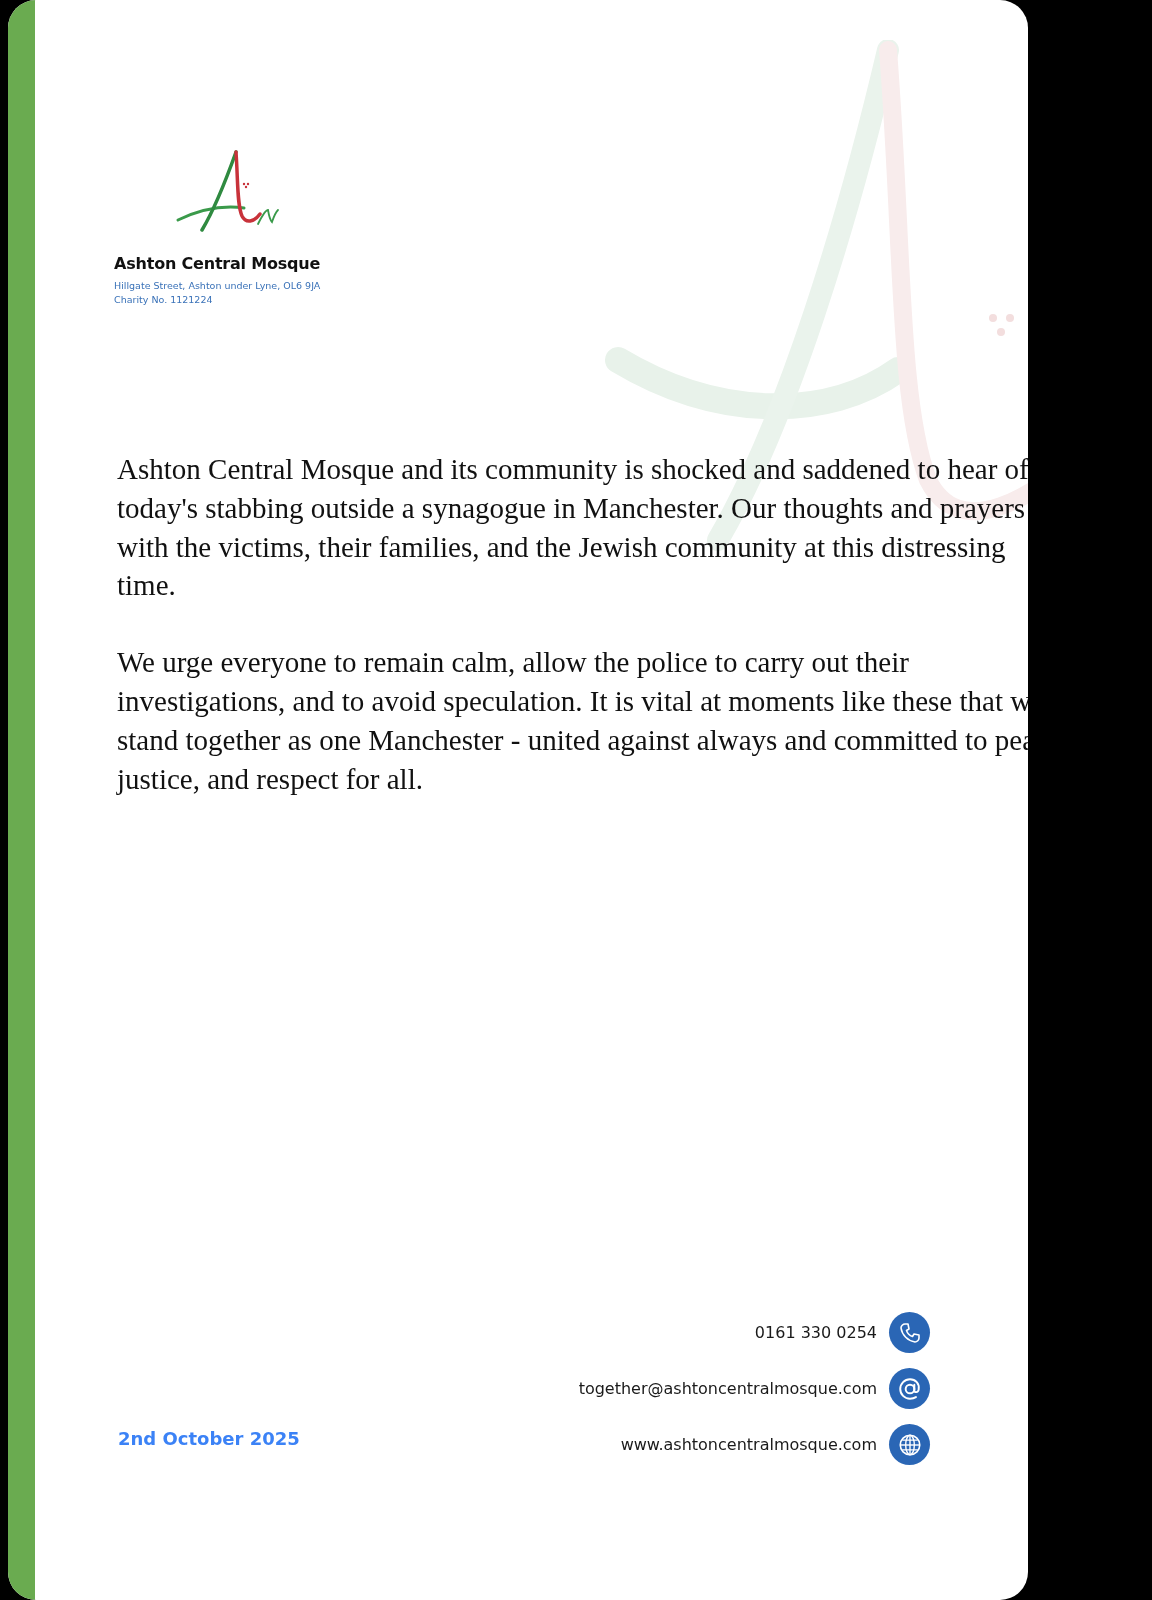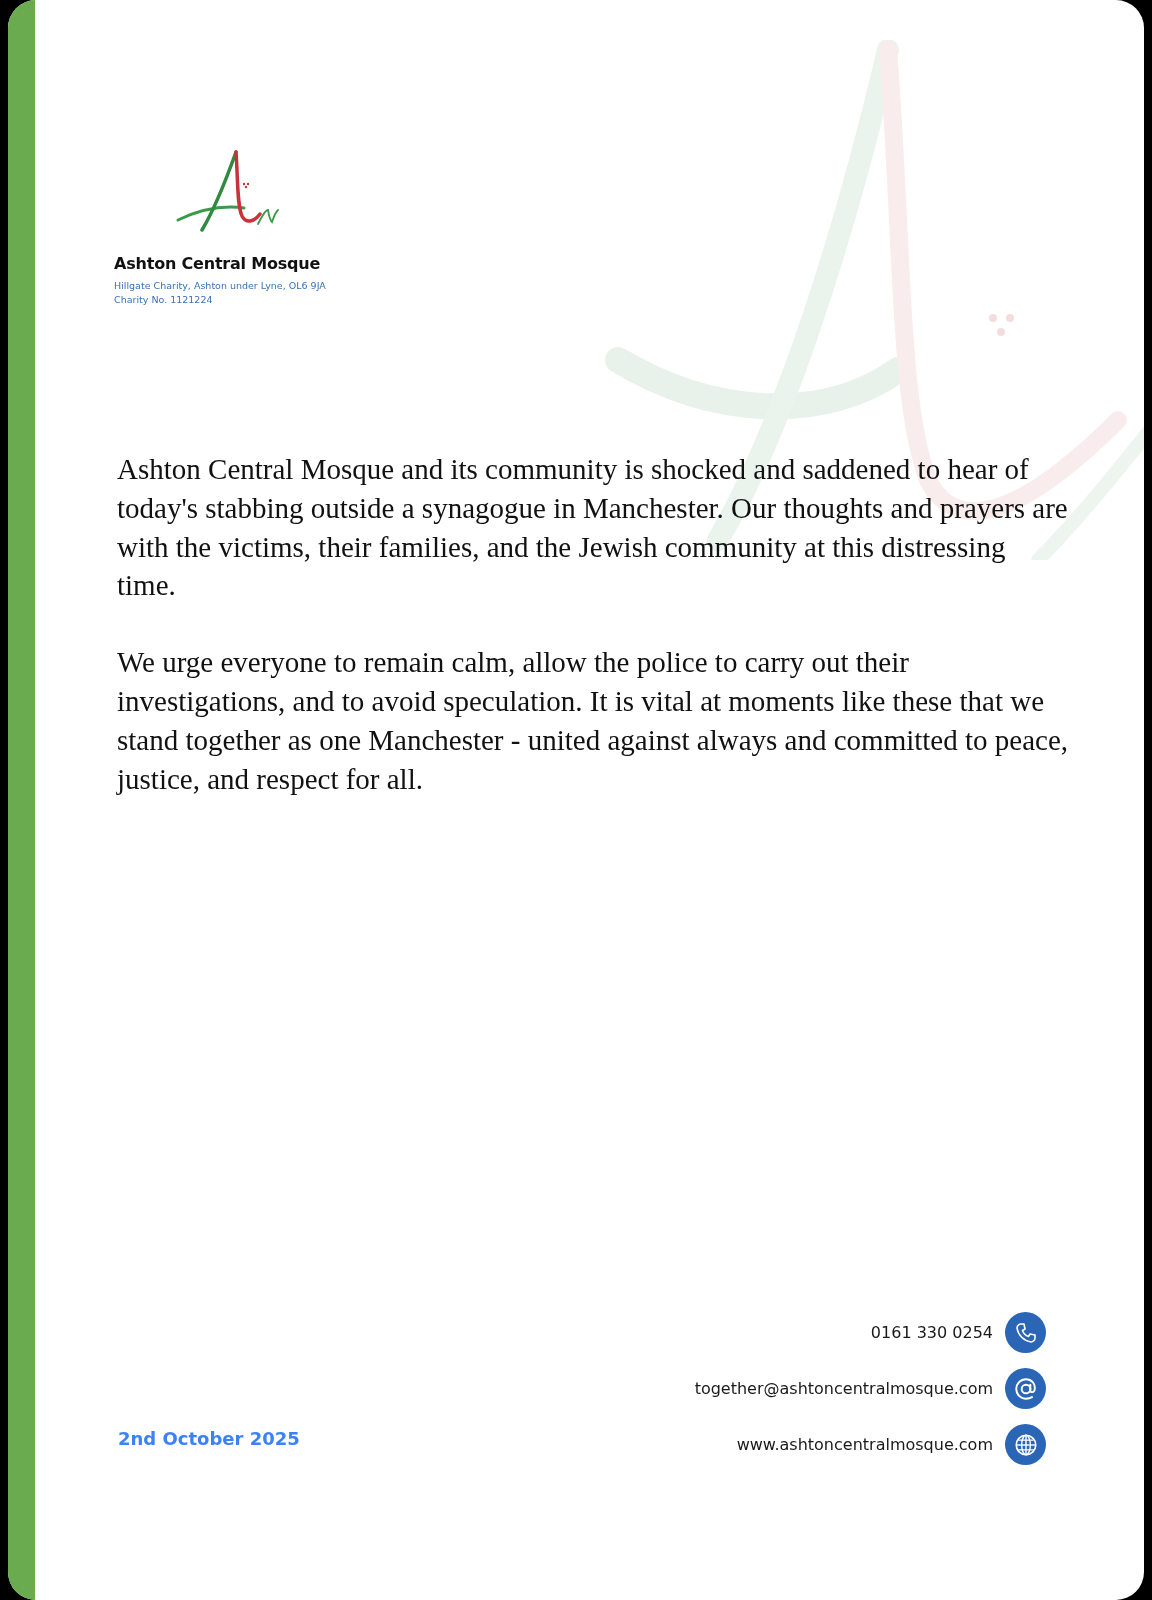--- a/index.html
+++ b/index.html
@@ -10,21 +10,21 @@
     body {
       width: 1152px;
       height: 1600px;
       position: relative;
       overflow: hidden;
     }
     .page {
       position: absolute;
       left: 8px;
       top: 0;
-      width: 1136px;
+      width: 1020px;
       height: 1600px;
       background: #ffffff;
       border-radius: 28px;
       overflow: hidden;
     }
     .green-strip {
       position: absolute;
       left: 0;
       top: 0;
       width: 27px;
@@ -149,21 +149,21 @@
     <svg class="logo-mark" viewBox="0 0 110 84">
       <path d="M4 70 C 25 60, 48 55, 70 58" stroke="#3a9a4a" stroke-width="3" fill="none" stroke-linecap="round"></path>
       <path d="M28 80 C 40 60, 52 30, 62 2" stroke="#2f8a40" stroke-width="3.5" fill="none" stroke-linecap="round"></path>
       <path d="M62 2 C 64 30, 63 55, 68 66 C 72 74, 80 72, 86 64" stroke="#c8323a" stroke-width="3.5" fill="none" stroke-linecap="round"></path>
       <path d="M84 74 C 88 66, 92 60, 94 60 C 95 66, 96 70, 98 72 C 100 66, 102 62, 104 60" stroke="#3a9a4a" stroke-width="1.8" fill="none" stroke-linecap="round"></path>
       <circle cx="70" cy="34" r="1.2" fill="#c8323a"></circle>
       <circle cx="74" cy="34" r="1.2" fill="#c8323a"></circle>
       <circle cx="72" cy="37" r="1.2" fill="#c8323a"></circle>
     </svg>
     <div class="org-name">Ashton Central Mosque</div>
-    <div class="org-address">Hillgate Charity, Ashton under Lyne, OL6 9JA</div>
+    <div class="org-address">Hillgate Street, Ashton under Lyne, OL6 9JA</div>
     <div class="org-charity">Charity No. 1121224</div>
   </div>
 
   <div class="body-text">
     <p>Ashton Central Mosque and its community is shocked and saddened to hear of today's stabbing outside a synagogue in Manchester. Our thoughts and prayers are with the victims, their families, and the Jewish community at this distressing time.</p>
     <p>We urge everyone to remain calm, allow the police to carry out their investigations, and to avoid speculation. It is vital at moments like these that we stand together as one Manchester - united against always and committed to peace, justice, and respect for all.</p>
   </div>
 
   <div class="date">2nd October 2025</div>
 

